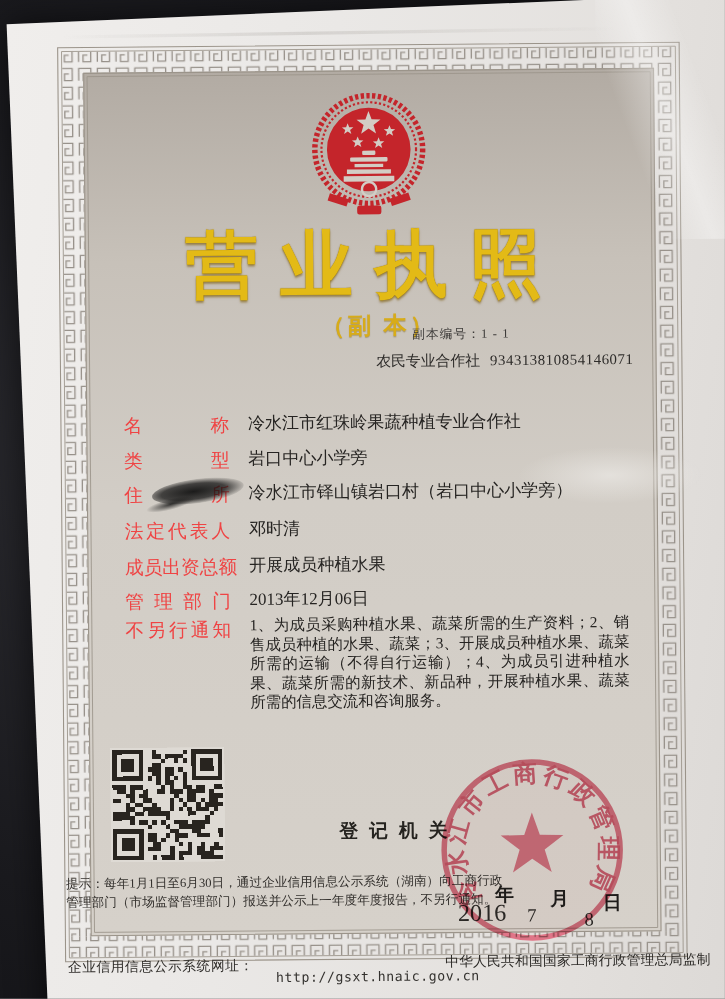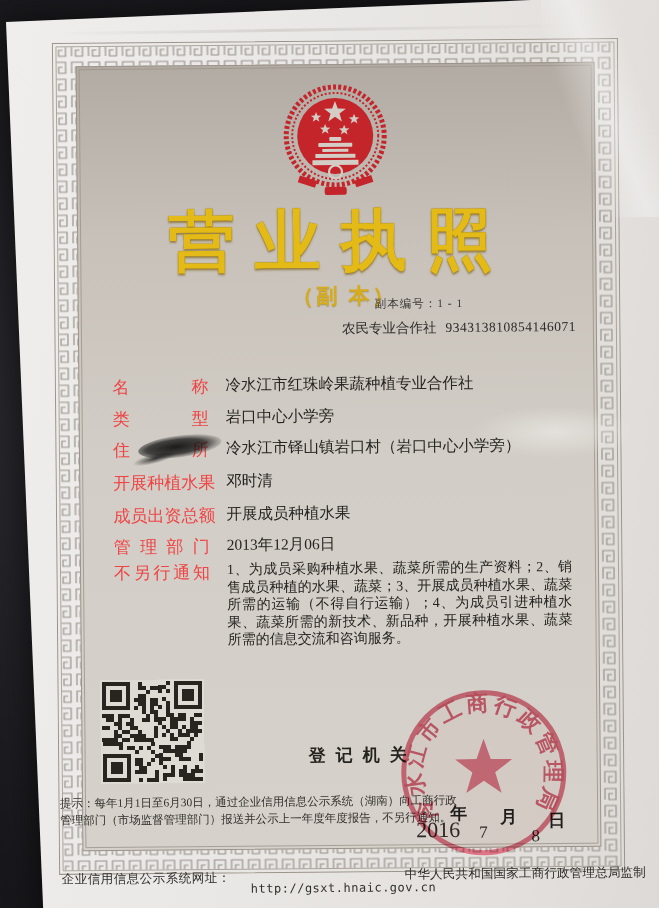--- a/index.html
+++ b/index.html
@@ -150,21 +150,21 @@
   </div>
   <div class="field-row row" style="top:406px;">
     <span class="field-label">类型</span>
     <span class="field-value">岩口中心小学旁</span>
   </div>
   <div class="field-row row" style="top:437px;">
     <span class="field-label">住所</span>
     <span class="field-value">冷水江市铎山镇岩口村（岩口中心小学旁）</span>
   </div>
   <div class="field-row row" style="top:470px;">
-    <span class="field-label">开展种植水果</span>
+    <span class="field-label">法定代表人</span>
     <span class="field-value">邓时清</span>
   </div>
   <div class="field-row row" style="top:503px;">
     <span class="field-label">成员出资总额</span>
     <span class="field-value">开展成员种植水果</span>
   </div>
   <div class="field-row row" style="top:534px;">
     <span class="field-label">管理部门</span>
     <span class="field-value">2013年12月06日</span>
   </div>

